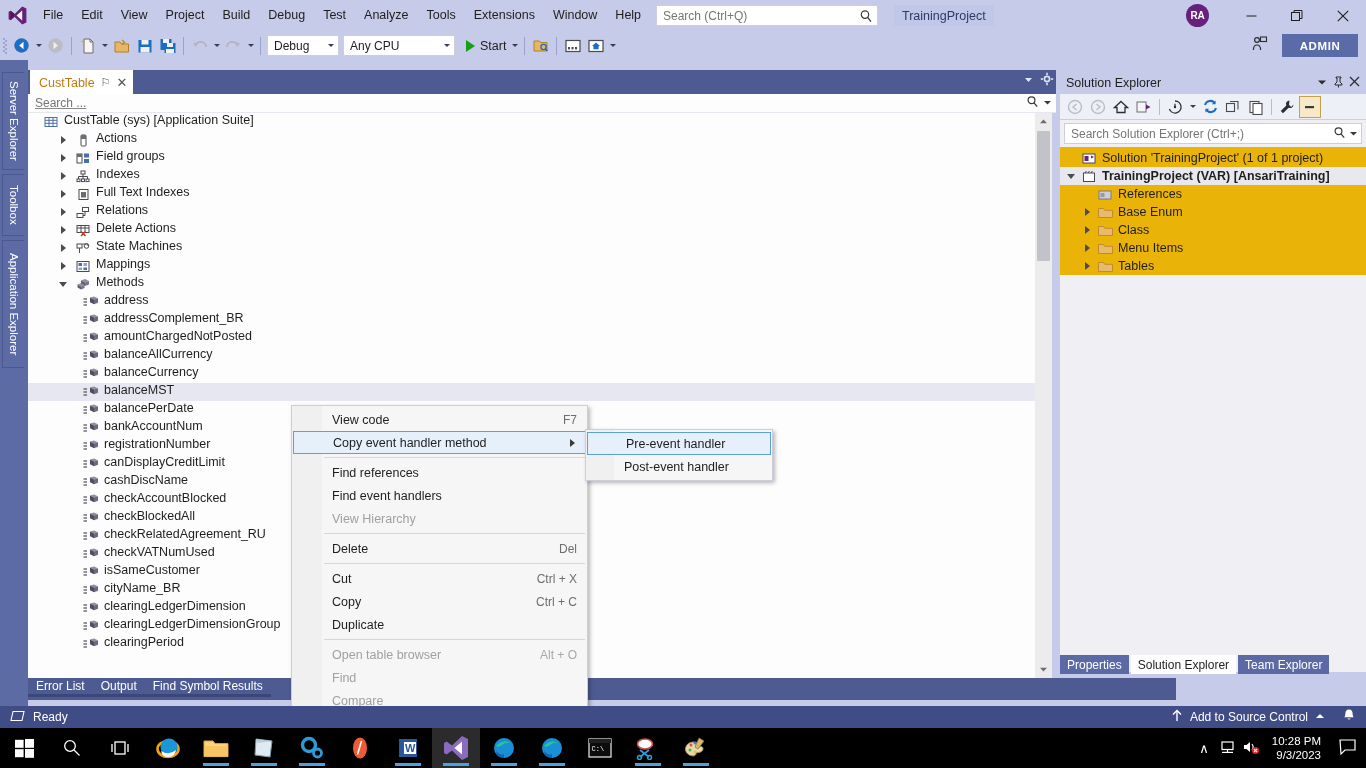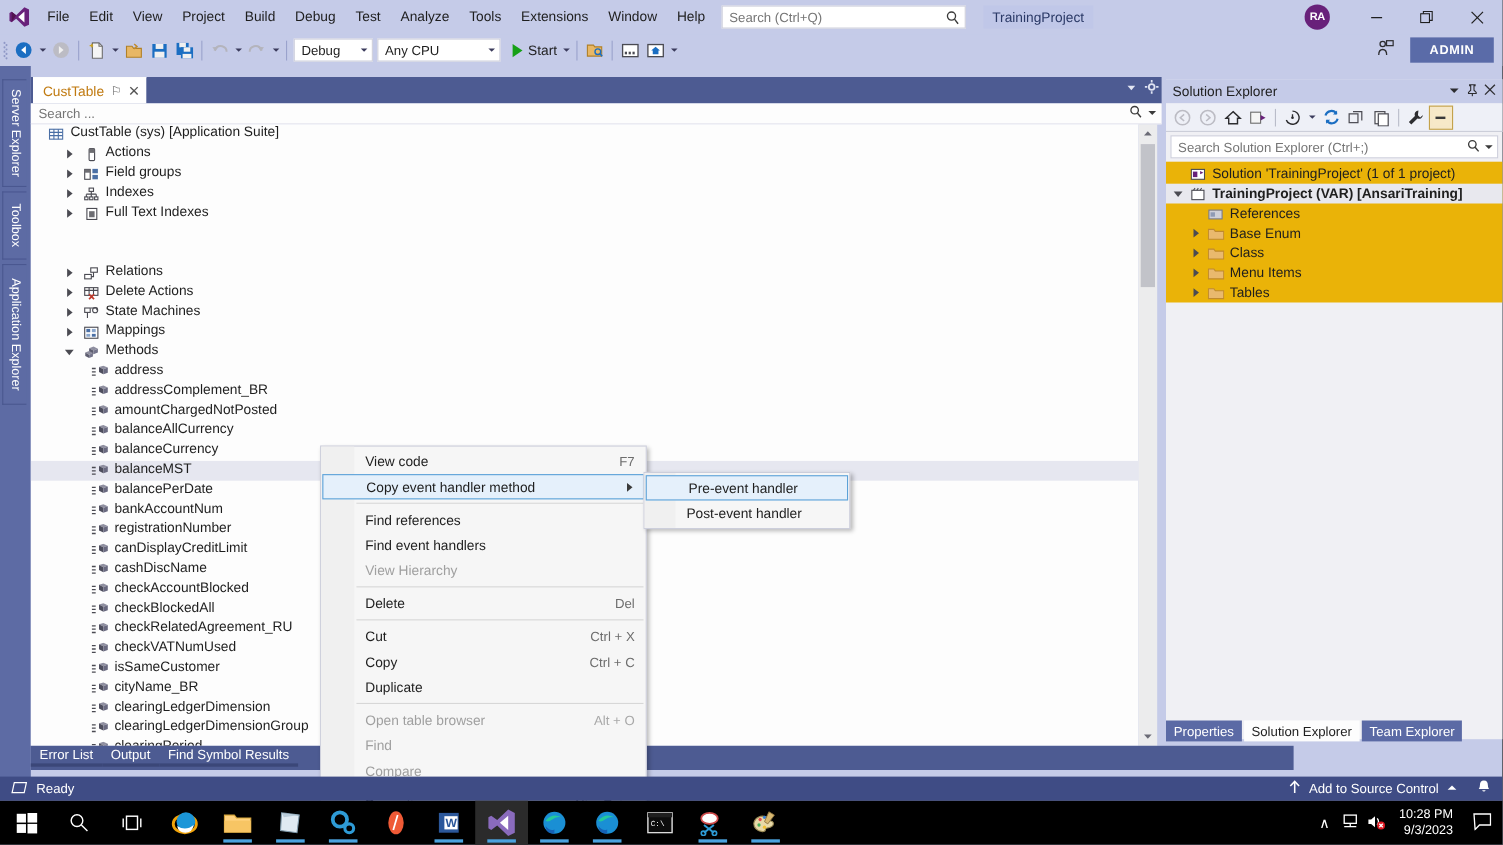--- a/index.html
+++ b/index.html
@@ -126,21 +126,21 @@
   }
   .tabstrip-right .ic { color: #e9ebf5; font-size: 12px; }
 
   .search-bar {
     position: absolute; left: 28px; top: 94px; width: 1028px; height: 19px;
     background: #fdfdfd; border-bottom: 1px solid #e6e6ef;
     display: flex; align-items: center; padding: 0 4px 0 7px;
   }
   .search-bar input {
     flex: 1; border: 0; outline: 0; background: transparent;
-    font-size: 12px; color: #888; font-family: "Liberation Sans", sans-serif;
+    font-size: 12px; color: #888; font-family: "Liberation Sans", sans-serif; text-decoration: underline;
   }
 
   .tree-area {
     position: absolute; left: 28px; top: 113px; width: 1007px; height: 565px;
     background: #fdfdfd; overflow: hidden;
   }
   .trow {
     height: 18px; display: flex; align-items: flex-start; font-size: 12.5px; color: #1e1e1e;
     white-space: nowrap;
   }
@@ -598,21 +598,21 @@
         <div class="trow" style="padding-left: 0px;">
           <span class="exp collapsed" style="margin-left: 28px;"></span>
           <span class="ticon" style="margin-left: 4px;">
             <svg width="13" height="13" viewBox="0 0 13 13">
               <rect x="2" y="1.5" width="9" height="10" fill="#fff" stroke="#4a4a52" stroke-width="1"></rect>
               <rect x="4" y="4" width="5" height="5.5" fill="#6d6d72"></rect>
             </svg>
           </span>
           <span class="tlabel">Full Text Indexes</span>
         </div>
-        <div class="trow" style="padding-left: 0px; margin-top: 36px;">
+        <div class="trow" style="padding-left: 0px;">
           <span class="exp collapsed" style="margin-left: 28px;"></span>
           <span class="ticon" style="margin-left: 4px;">
             <svg width="14" height="13" viewBox="0 0 14 13">
               <rect x="6.5" y="1.5" width="6" height="4" fill="#fff" stroke="#4a4a52" stroke-width="1"></rect>
               <rect x="1" y="7.5" width="6" height="4" fill="#fff" stroke="#4a4a52" stroke-width="1"></rect>
               <path d="M9 5.5 V9.5 H7" fill="none" stroke="#4a4a52" stroke-width="1"></path>
             </svg>
           </span>
           <span class="tlabel">Relations</span>
         </div>

